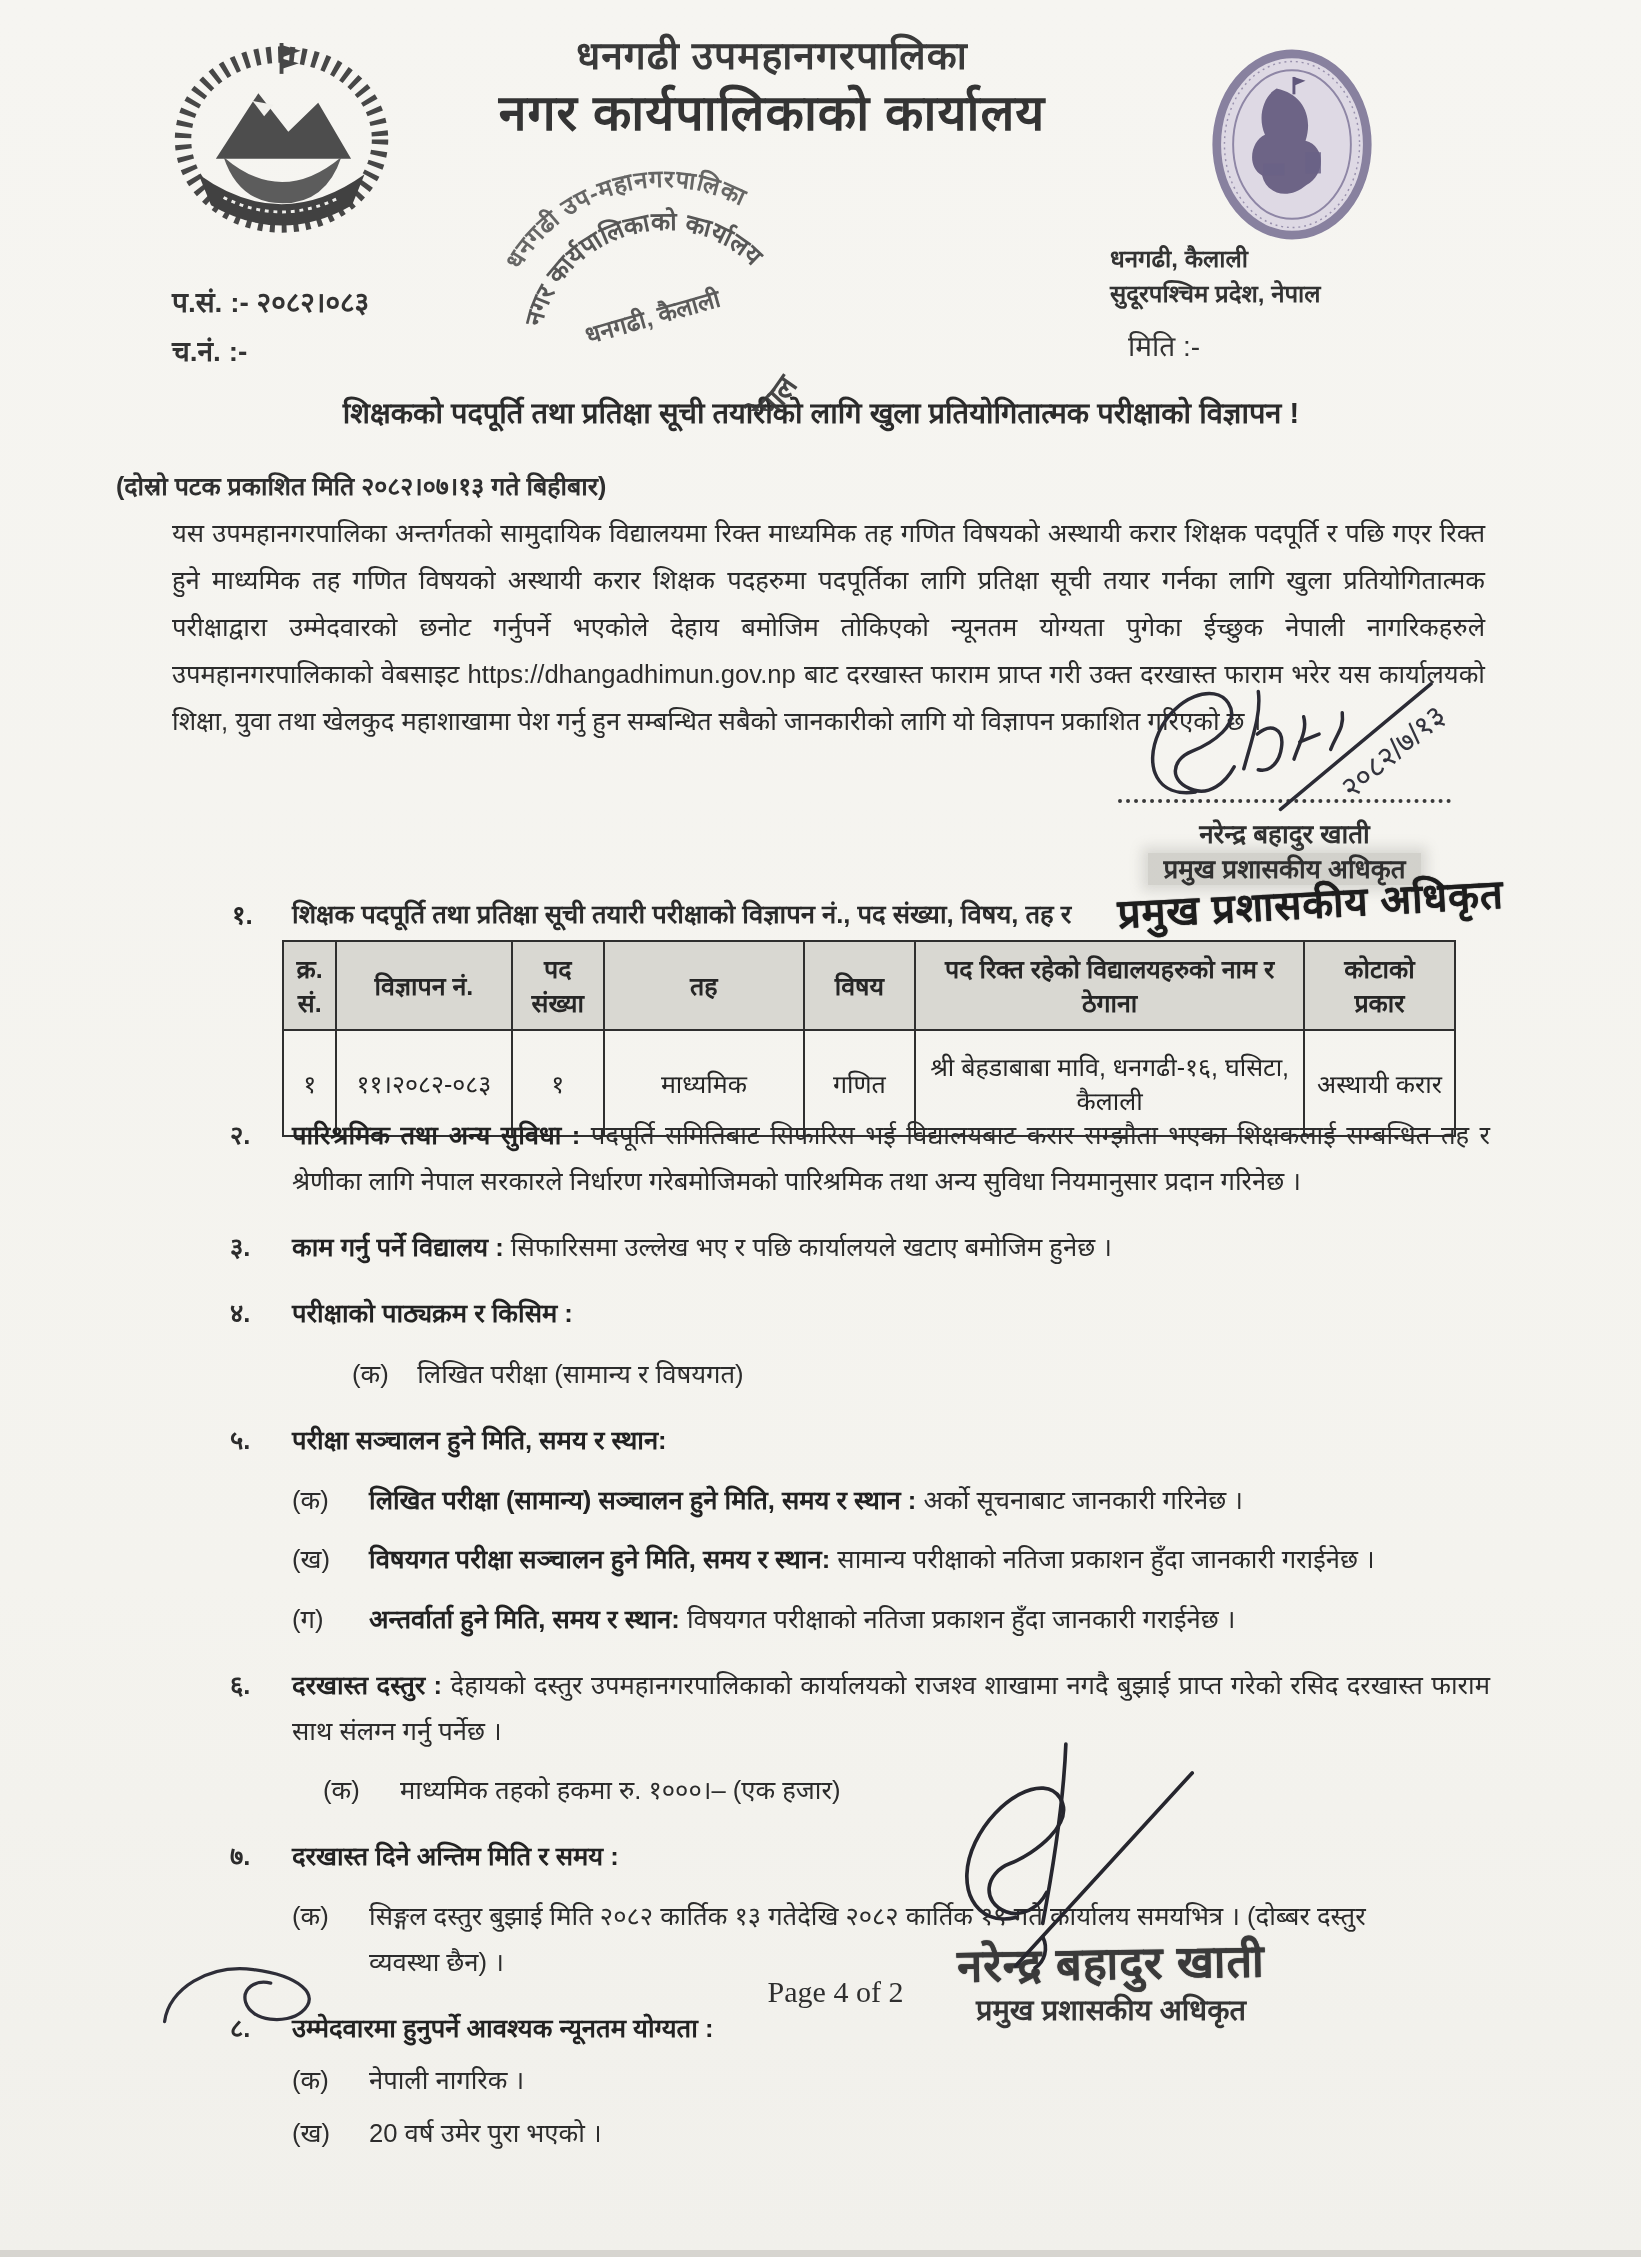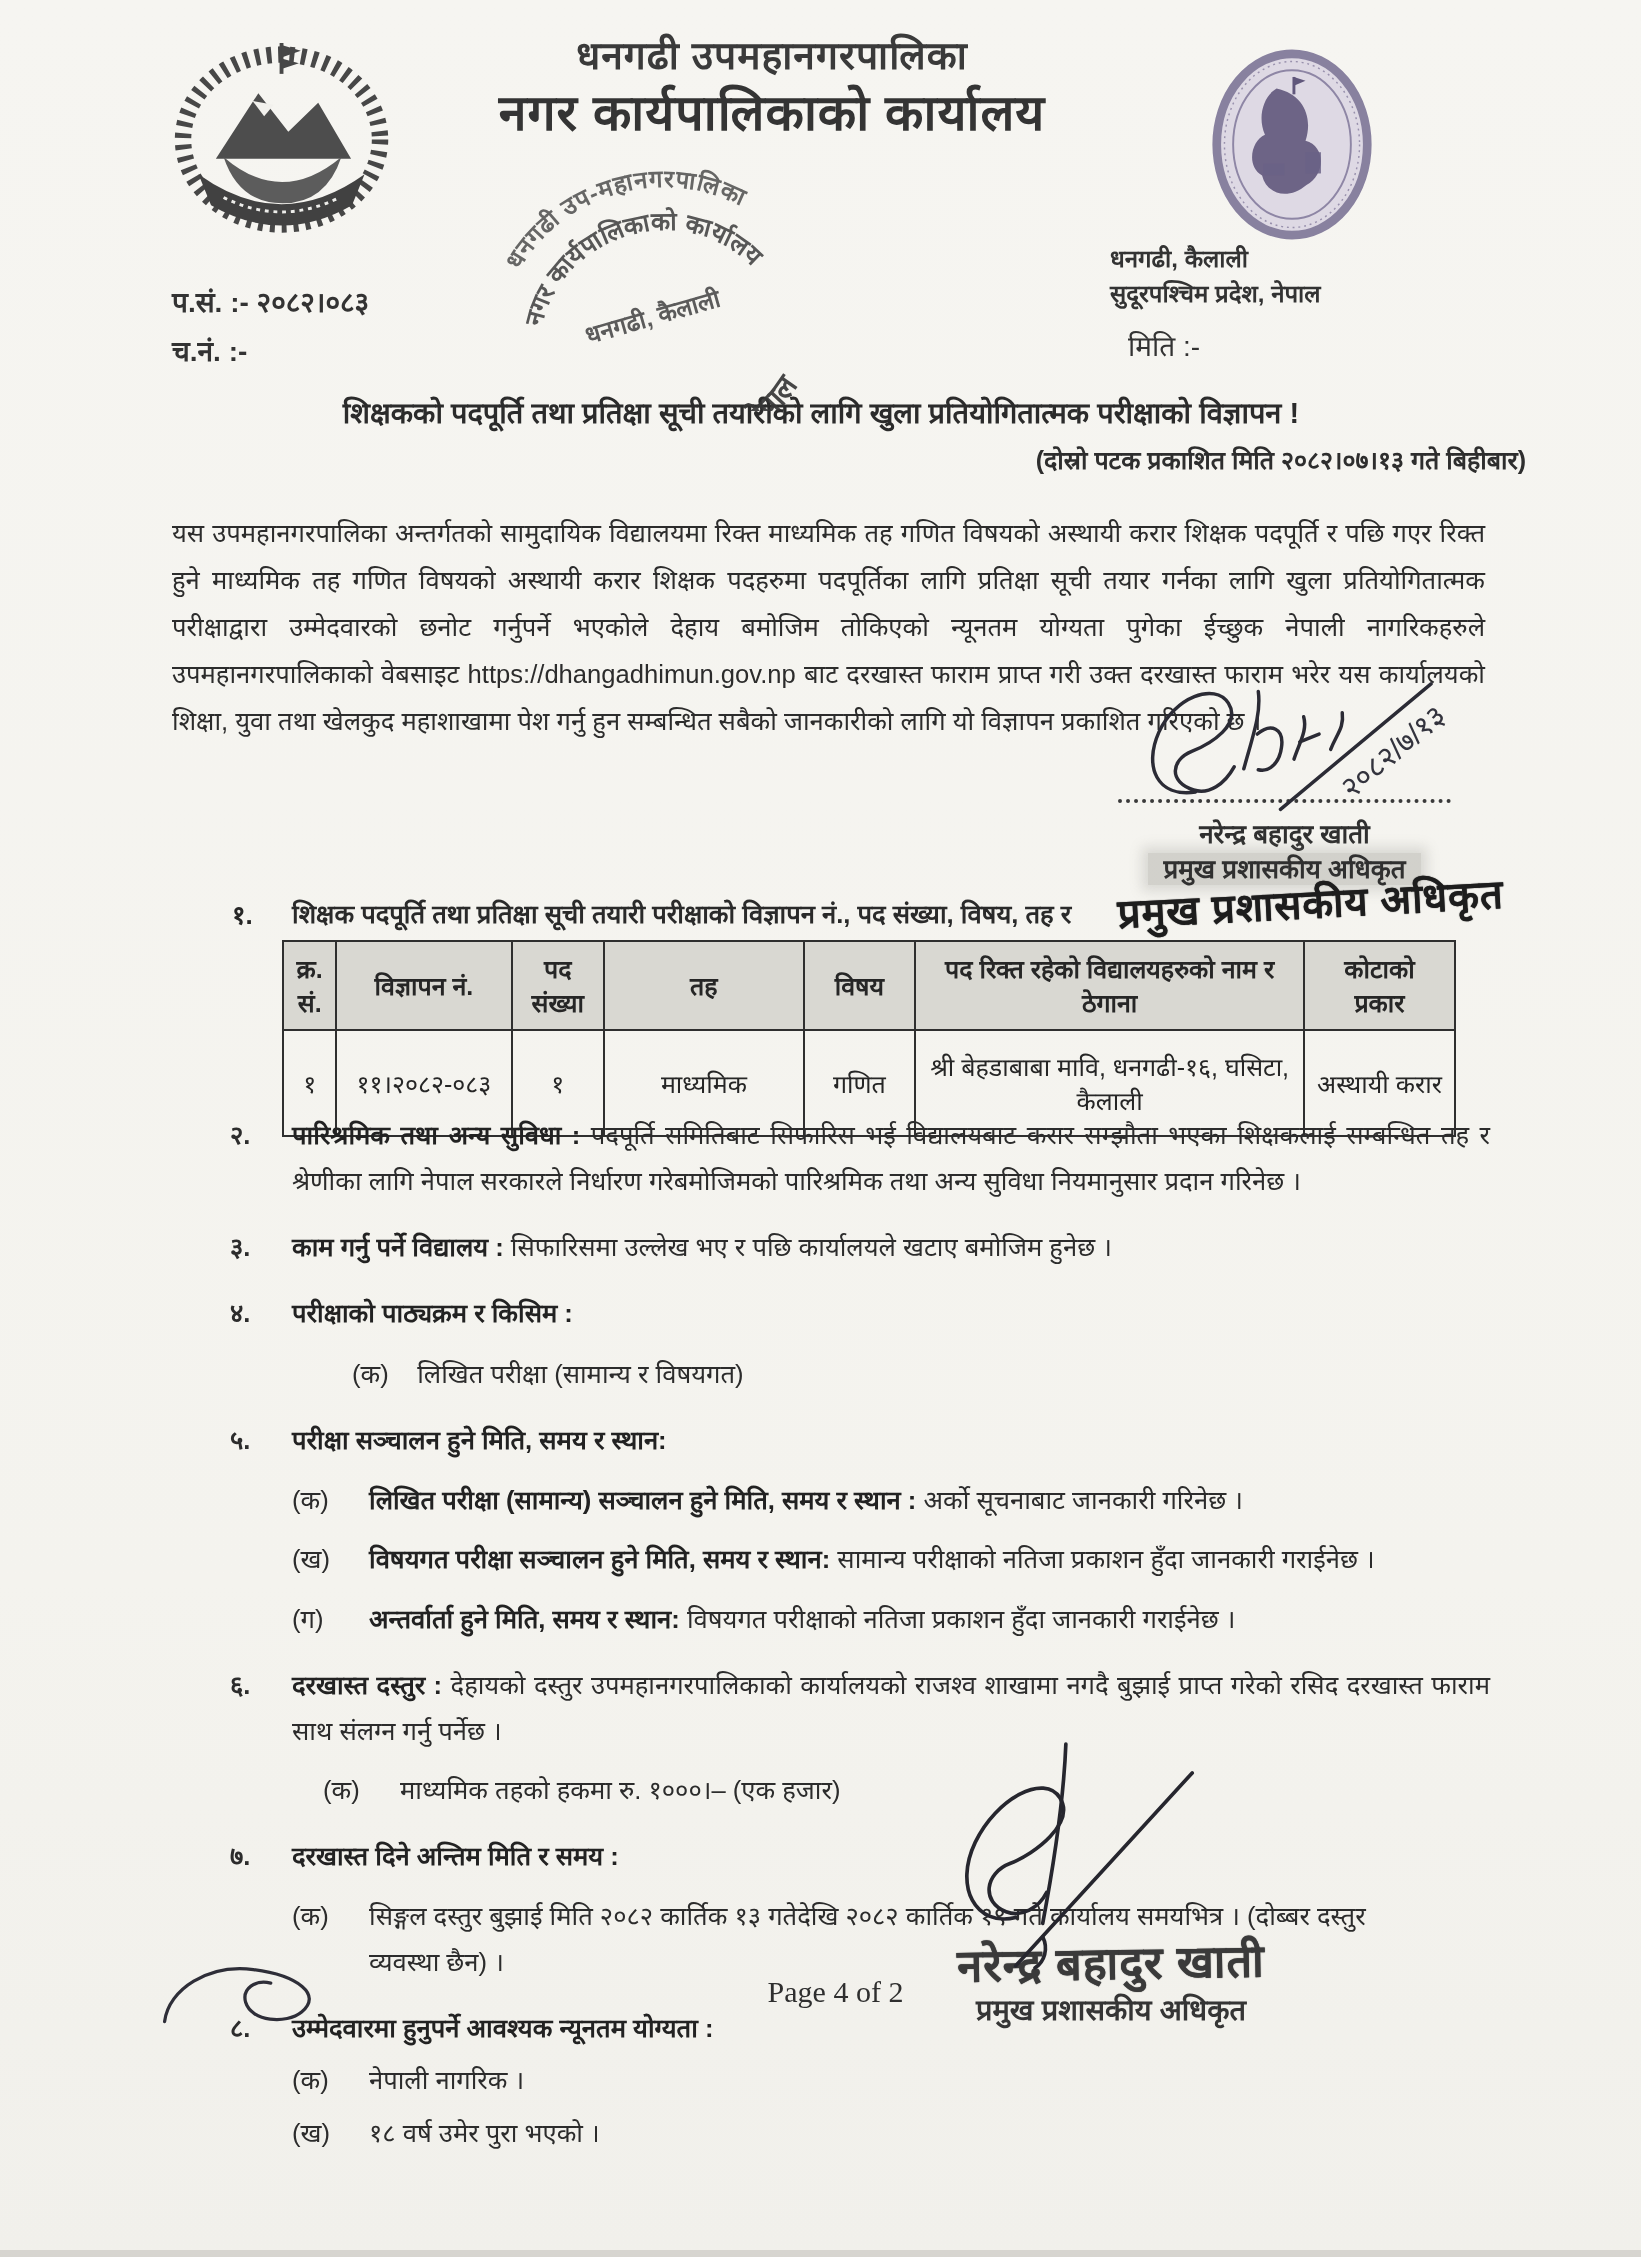--- a/index.html
+++ b/index.html
@@ -13,21 +13,21 @@
   
   .org1{top:27px;left:241px;width:1062px;text-align:center;font-size:39px;font-weight:bold;color:#3a3a3a;letter-spacing:1px;}
   .org2{top:77px;left:241px;width:1062px;text-align:center;font-size:50px;font-weight:bold;color:#343434;letter-spacing:1px;}
   .loc1{top:241px;left:1110px;width:367px;font-size:24px;font-weight:600;color:#333;}
   .loc2{top:276px;left:1110px;width:406px;font-size:24px;font-weight:600;color:#333;}
   .refline{top:282px;left:172px;font-size:28px;font-weight:600;color:#333;}
   .chline{top:331px;left:172px;font-size:28px;font-weight:700;color:#333;}
   .miti{top:326px;left:1128px;font-size:28px;font-weight:400;color:#333;}
   
   .ntitle{top:392px;left:116px;width:1410px;text-align:center;font-size:29px;font-weight:bold;color:#2b2b2b;}
-  .nsub{top:442px;left:116px;width:1410px;text-align:right;font-size:25px;font-weight:bold;color:#2e2e2e;}
+  .nsub{top:468px;left:116px;width:1410px;text-align:left;font-size:25px;font-weight:bold;color:#2e2e2e;}
   
   .para{top:510px;left:172px;width:1313px;font-size:25.6px;line-height:47px;text-align:justify;color:#2c2c2c;}
   
   .sig1{top:674px;left:1101px;width:386px;height:150px;z-index:6;}
   .dotline{top:799px;left:1118px;width:333px;border-bottom:4.8px dotted #3a3a3a;z-index:5;}
   .signame{top:815px;left:1101px;width:367px;text-align:center;font-size:26px;font-weight:600;color:#303030;}
   .sigtitle{top:850px;left:1101px;width:367px;text-align:center;font-size:26px;font-weight:600;color:#303030;}
   .sigtitle span{background:rgba(120,118,112,0.28);padding:1px 15.4px;box-shadow:0 0 11.6px 5.8px rgba(120,118,112,0.22);}
   .bigstamp{top:875px;left:1079px;width:463px;text-align:center;font-size:40px;font-weight:bold;color:#1d1d1d;
             transform:rotate(-3deg);letter-spacing:1px;text-shadow:0 0 1px #1d1d1d;z-index:6;}
@@ -256,21 +256,21 @@
     <div class="sec">
       <div class="num">८.</div>
       <div class="txt">
         <b>उम्मेदवारमा हुनुपर्ने आवश्यक न्यूनतम योग्यता :</b>
         <div class="sub" style="margin-top:5.8px;">
           <div class="lbl">(क)</div>
           <div class="stxt">नेपाली नागरिक ।</div>
         </div>
         <div class="sub" style="margin-top:7.7px;">
           <div class="lbl">(ख)</div>
-          <div class="stxt">१८ वर्ष उमेर पुरा भएको ।</div>
+          <div class="stxt">20 वर्ष उमेर पुरा भएको ।</div>
         </div>
       </div>
     </div>
 
   </div>
 
   <svg class="abs sig2" viewBox="0 0 340 280">
     <g fill="none" stroke="#26262e" stroke-width="3.8" stroke-linecap="round">
       <path d="M 122,208 C 80,218 58,176 80,130 C 102,84 152,58 168,84 C 184,110 142,142 116,152 C 90,162 86,192 112,202 C 128,208 146,198 154,182"></path>
       <path d="M 174,28 C 172,80 162,150 150,214"></path>

